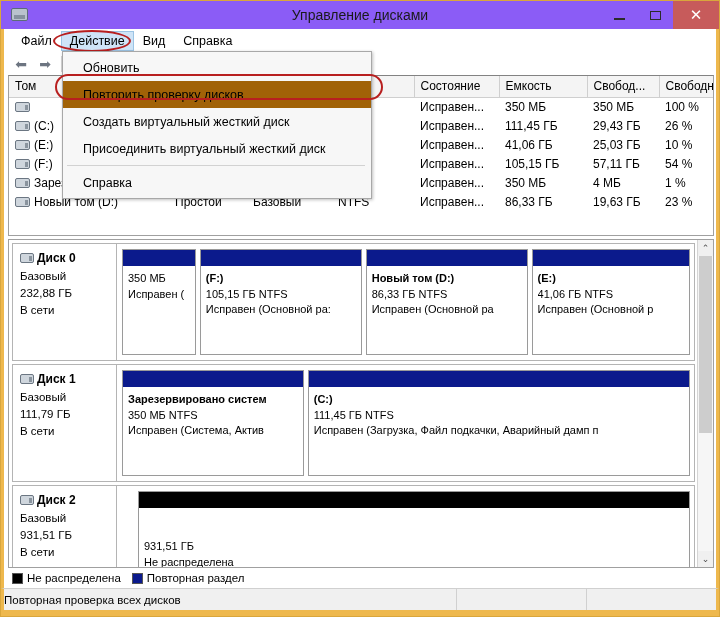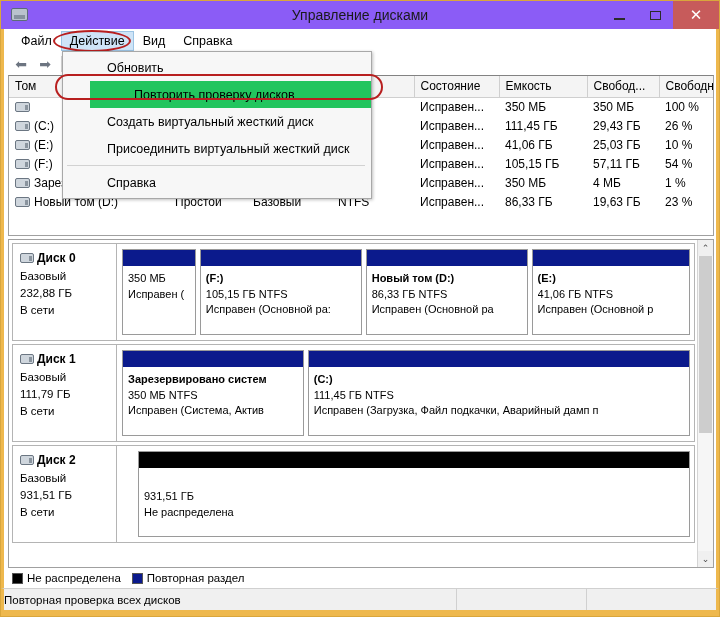--- a/index.html
+++ b/index.html
@@ -217,21 +217,21 @@
   .disk-scrollarea {
     flex: 1 1 auto;
     overflow: hidden;
     padding: 3px 2px 2px 3px;
   }
   .disk-row {
     display: flex;
     border: 1px solid #b4b4b4;
     background: #ffffff;
     margin-bottom: 3px;
-    height: 98px;
+    height: 118px;
   }
   .disk-row:last-child { margin-bottom: 0; gap: 16px; }
   .disk-info {
     flex: 0 0 104px;
     border-right: 1px solid #b4b4b4;
     padding: 6px 7px;
     font-size: 11.5px;
     line-height: 1.45;
     color: #000;
     background: #ffffff;
@@ -358,28 +358,27 @@
     background: #f7f7f7;
     border: 1px solid #a8a8a8;
     z-index: 50;
     padding: 2px 0;
     box-shadow: 1px 1px 3px rgba(0,0,0,0.25);
   }
   .dd-item {
     height: 27px;
     display: flex;
     align-items: center;
-    padding-left: 44px;
+    padding-left: 20px;
     font-size: 12.5px;
     color: #000;
     white-space: nowrap;
   }
   .dd-item.highlighted {
-    background: #22c55e;
-    margin-left: 27px;
+    background: #a16207;
   }
   .dd-sep {
     height: 1px; background: #d2d2d2; margin: 3px 6px 3px 4px;
   }
   .dd-highlight-ellipse {
     position: absolute;
     left: 54px; top: 73px;
     width: 328px; height: 26px;
     border: 2.5px solid #b81f1f;
     border-radius: 14px;

